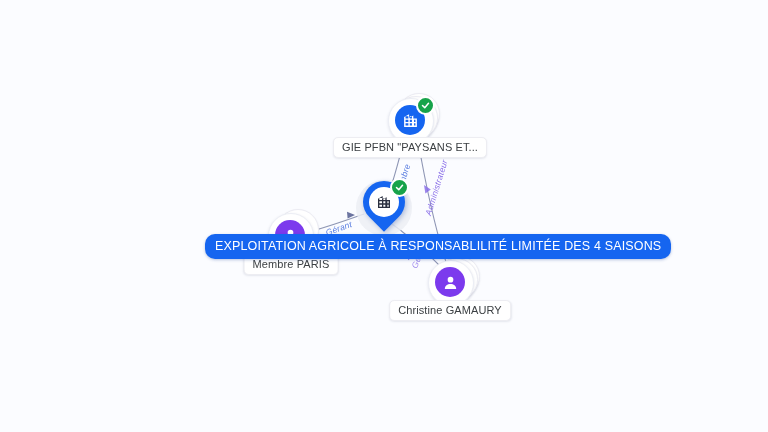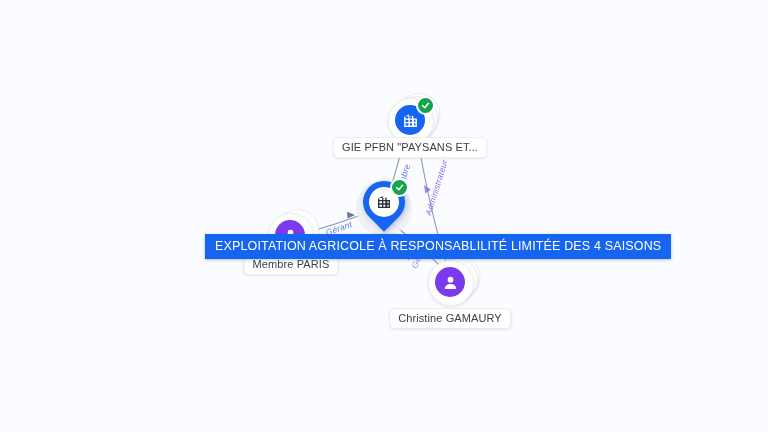--- a/index.html
+++ b/index.html
@@ -140,21 +140,21 @@
     white-space: nowrap;
     box-shadow: 0 1px 2px rgba(40,50,90,.10);
     letter-spacing: .1px;
   }
 
   
   .label-banner {
     position: absolute;
     background: #1565f0;
     color: #ffffff;
-    border-radius: 0;
+    border-radius: 10px;
     padding: 5px 10px 6px 10px;
     font-size: 12.5px;
     white-space: nowrap;
     letter-spacing: .15px;
     box-shadow: 0 1px 3px rgba(20,60,150,.30);
   }
 
   
   .edge-label {
     position: absolute;
@@ -234,21 +234,21 @@
       <div class="stack" style="left:7px; top:-2px; width:41px; height:41px;"></div>
       <div class="disc-plate"></div>
       <div class="disc" style="background:#7c3aed;">
         <svg width="17" height="17" viewBox="0 0 24 24" fill="#ffffff">
           <circle cx="12" cy="8" r="4"></circle>
           <path d="M4 21c0-4.4 3.6-7 8-7s8 2.6 8 7z"></path>
         </svg>
       </div>
     </div>
   </div>
-  <div class="label-chip" style="left:450px; top:308px;">Christine GAMAURY</div>
+  <div class="label-chip" style="left:450px; top:300px;">Christine GAMAURY</div>
 
   <div class="node" style="left:384px; top:210px;">
     <div class="pin-halo"></div>
     <div class="pin-wrap">
       <div class="pin-body"></div>
       <div class="pin-inner">
         <svg width="16" height="16" viewBox="0 0 24 24" fill="#2b3040">
           <path d="M3 21V7l7-4v5l6-3v4h5v12H3zm2-2h4v-3H5v3zm0-5h4v-3H5v3zm0-5h4V6H5v3zm6 10h3v-3h-3v3zm0-5h3v-3h-3v3zm0-5h3V6h-3v3zm6 10h2v-3h-2v3zm0-5h2v-3h-2v3z"></path>
         </svg>
       </div>

